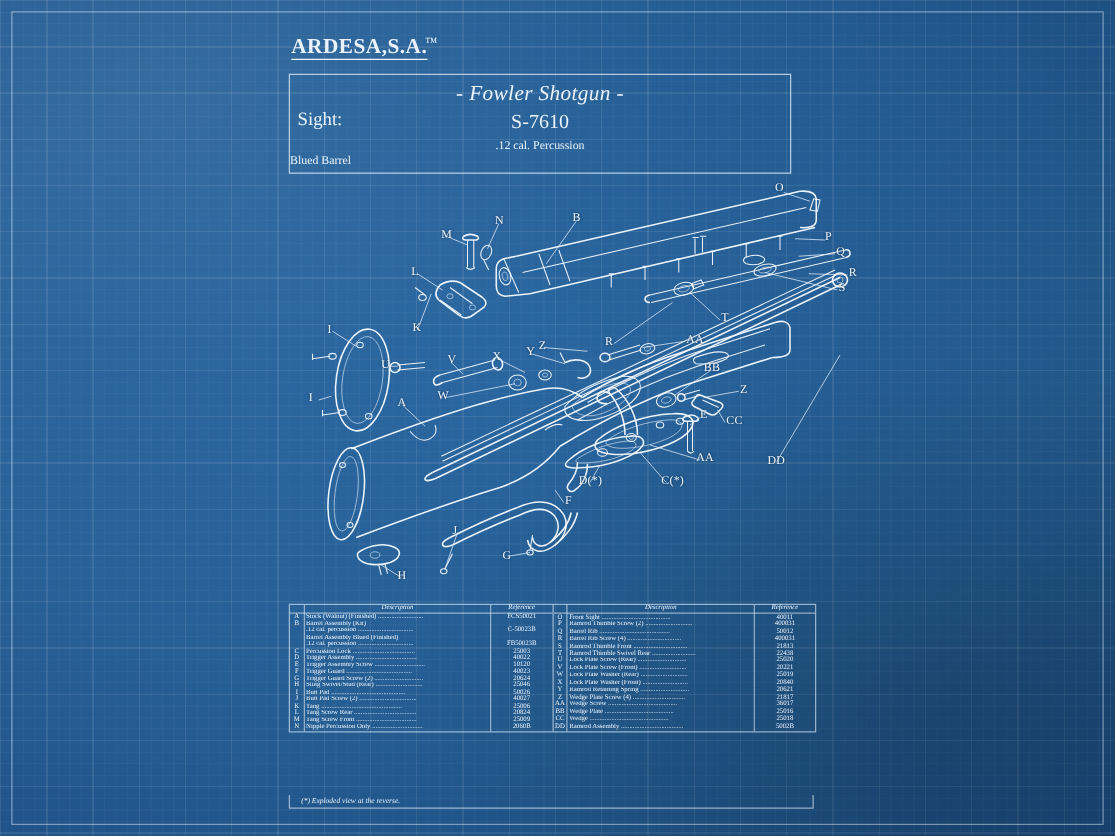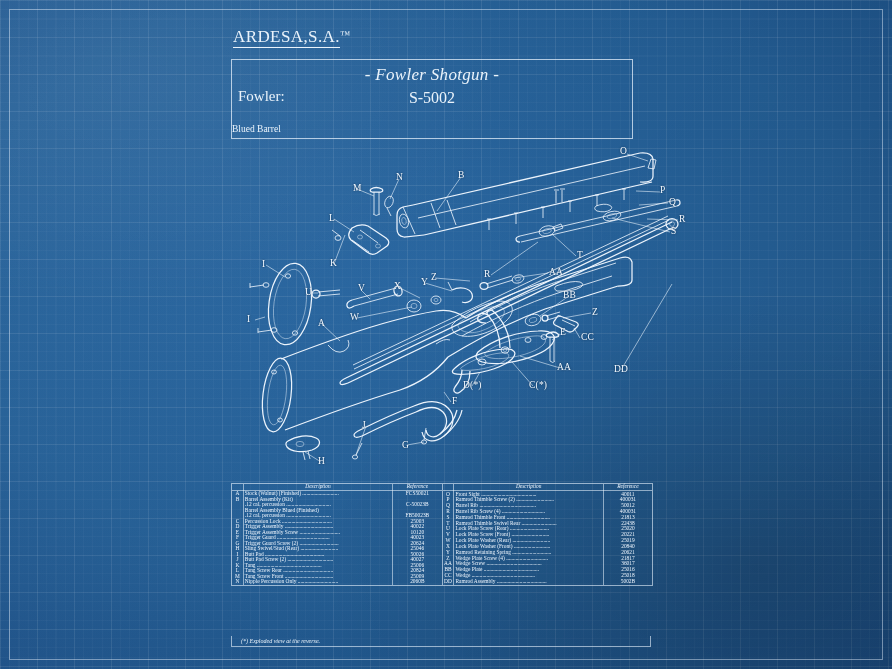--- a/index.html
+++ b/index.html
@@ -29,21 +29,21 @@
     background:
       radial-gradient(ellipse 60% 50% at 15% 12%, rgba(255,255,255,0.05), rgba(255,255,255,0) 70%),
       radial-gradient(ellipse 70% 60% at 85% 85%, rgba(0,0,0,0.18), rgba(0,0,0,0) 70%),
       linear-gradient(115deg, rgba(255,255,255,0.03), rgba(0,0,0,0.06) 55%, rgba(0,0,0,0.12));
     mix-blend-mode:normal;}
   #border{position:absolute;left:9px;top:9px;right:9px;bottom:9px;
     border:1px solid rgba(235,245,255,0.45);pointer-events:none;}
 
   
   #brand{position:absolute;left:233px;top:28px;
-    font-size:17px;font-weight:normal;letter-spacing:.4px;
+    font-size:17px;font-weight:bold;letter-spacing:.4px;
     border-bottom:1.6px solid #eaf3fb;padding-bottom:1px;line-height:1.05;}
   #tm{position:absolute;left:340px;top:29px;font-size:10px;}
 
   #titlebox{position:absolute;left:231px;top:59px;width:400px;height:78px;
     border:1px solid rgba(235,245,255,0.72);}
   #models{position:absolute;left:6px;top:28px;font-size:15px;}
   #prodname{position:absolute;left:0;right:0;top:5px;text-align:center;
     font-size:17px;letter-spacing:.3px;font-style:italic;}
   #modelno{position:absolute;left:0;right:0;top:29px;text-align:center;font-size:16px;}
   #cal{position:absolute;left:0;right:0;top:52px;text-align:center;font-size:9.5px;}
@@ -86,23 +86,24 @@
 
 <div id="sheet">
 
   <div id="grain"></div>
   <div id="border"></div>
 
   <div id="brand">ARDESA,S.A.</div>
   <div id="tm">™</div>
 
   <div id="titlebox">
-    <div id="models">Fowler:</div>
+    <div id="models">Sight:</div>
     <div id="prodname">- Fowler Shotgun -</div>
-    <div id="modelno">S-5002</div>
+    <div id="modelno">S-7610</div>
+    <div id="cal">.12 cal. Percussion</div>
     <div id="bbl">Blued Barrel</div>
   </div>
 
   <svg id="draw" viewBox="0 0 892 669">
 
     <g>
 
       <path class="ln2" d="M413,205 L640,153"></path>
       <path class="ln2" d="M424,235 L652,182"></path>
       <path class="ln" d="M418,218 L645,166"></path>

